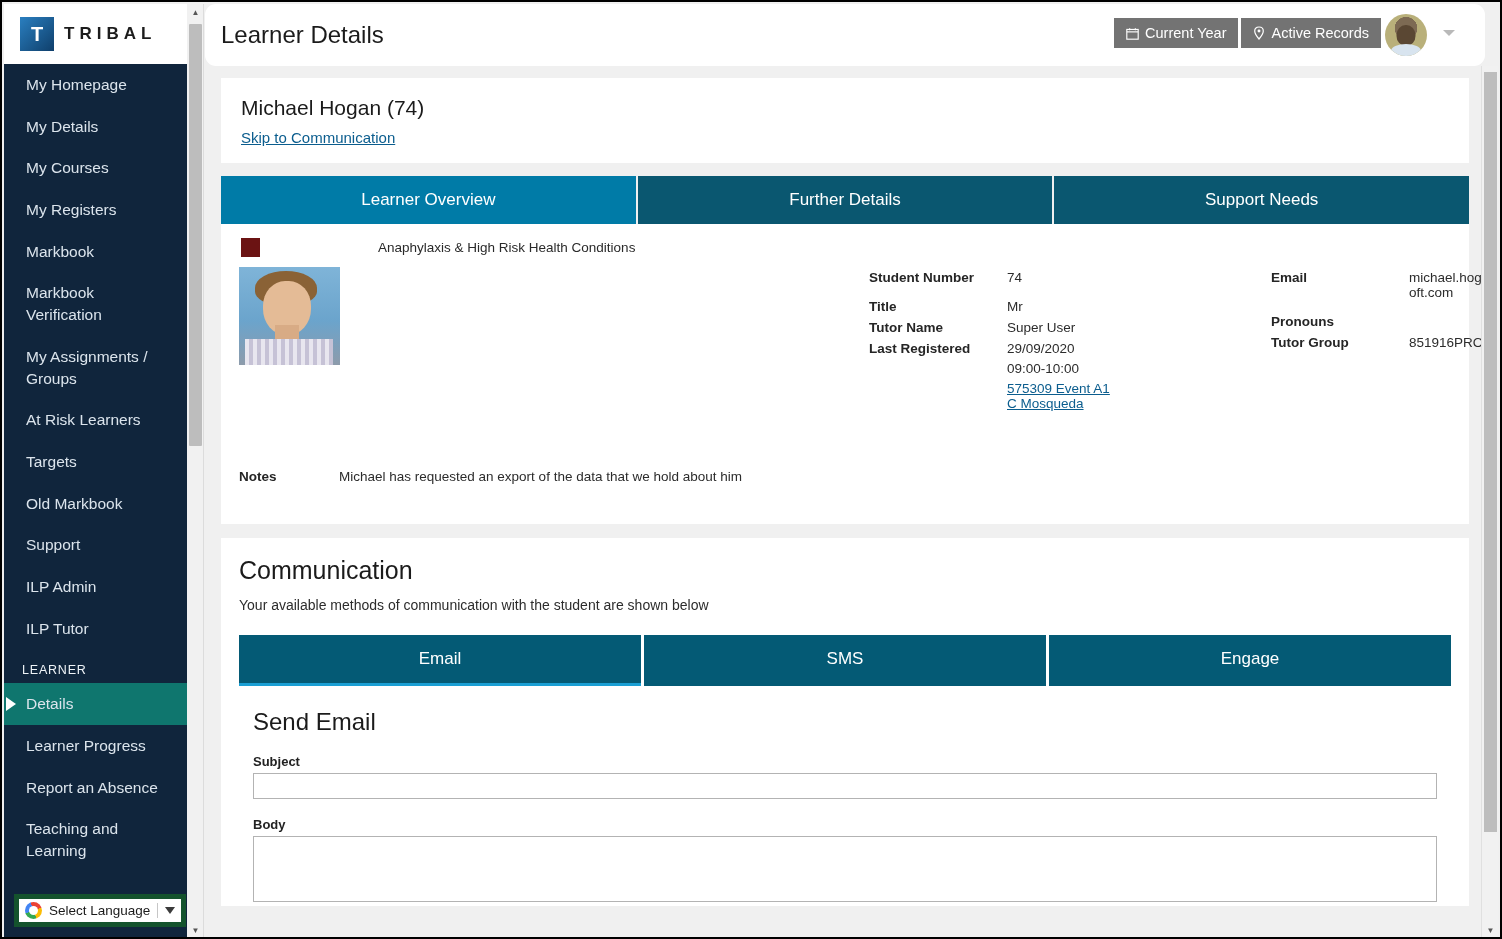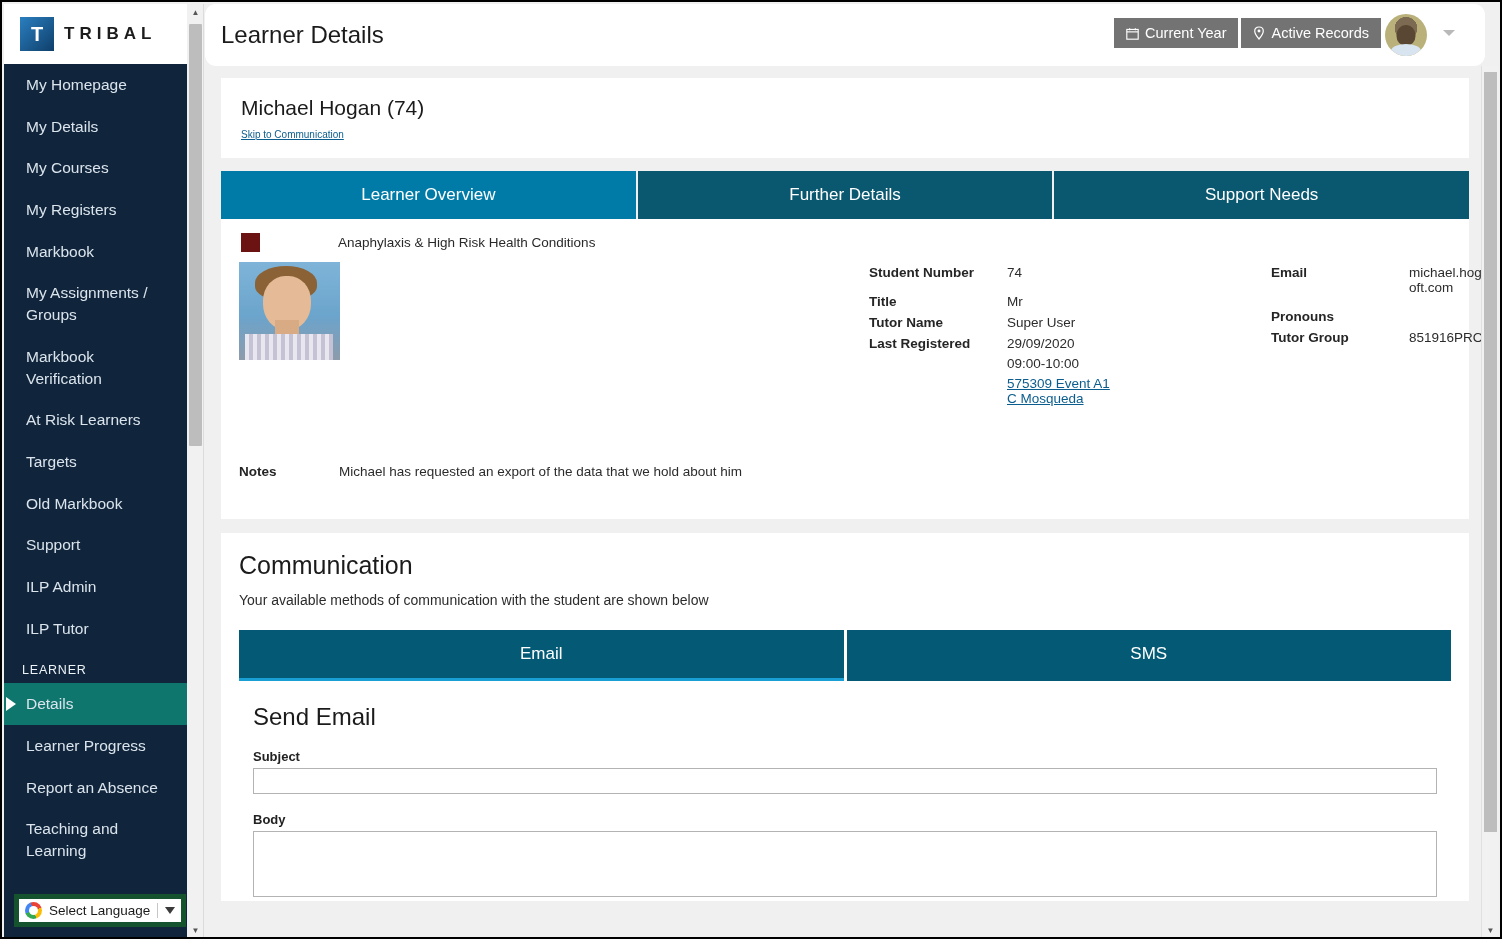--- a/index.html
+++ b/index.html
@@ -135,21 +135,21 @@
   }
   .card {
     background: #ffffff;
     margin: 12px 16px 0 16px;
   }
 
   #learner-card { padding: 18px 20px 16px 20px; }
   #learner-name { font-size: 21px; color: #1b1b1b; font-weight: 400; }
   #skip-link {
     display: inline-block; margin-top: 9px;
-    font-size: 10px; color: #0b5d8e; text-decoration: underline; cursor: pointer;
+    font-size: 15px; color: #0b5d8e; text-decoration: underline; cursor: pointer;
   }
 
   
   #tabs {
     display: flex; margin: 13px 16px 0 16px; gap: 2px;
   }
   .tab {
     flex: 1; text-align: center; color: #ffffff;
     font-size: 17px; padding: 14px 6px;
     background: #0a5770; cursor: pointer;
@@ -161,21 +161,21 @@
     padding: 14px 18px 18px 18px;
     position: relative;
   }
   #alert-row {
     display: flex; align-items: center; margin-bottom: 10px;
   }
   #alert-swatch {
     width: 19px; height: 19px; background: #6b1313; margin-left: 2px;
   }
   #alert-text {
-    margin-left: 78px; font-size: 13.5px; color: #2a2a2a;
+    margin-left: 118px; font-size: 13.5px; color: #2a2a2a;
   }
   #overview-grid {
     display: flex;
   }
   #photo {
     width: 101px; height: 98px; flex: 0 0 auto;
     background: linear-gradient(180deg, #7fb4d8 0%, #6ba4cc 55%, #8d9bab 100%);
     position: relative; overflow: hidden;
   }
   #photo .hair {
@@ -306,22 +306,22 @@
     <div id="brand">
       <div class="logo-tile">T</div>
       <div class="brand-word">TRIBAL</div>
     </div>
     <ul class="nav-list">
       <li class="nav-item"><span>My Homepage</span></li>
       <li class="nav-item"><span>My Details</span></li>
       <li class="nav-item"><span>My Courses</span></li>
       <li class="nav-item"><span>My Registers</span></li>
       <li class="nav-item"><span>Markbook</span></li>
+      <li class="nav-item"><span>Markbook Verification</span></li>
       <li class="nav-item"><span>My Assignments / Groups</span></li>
-      <li class="nav-item"><span>Markbook Verification</span></li>
       <li class="nav-item"><span>At Risk Learners</span></li>
       <li class="nav-item"><span>Targets</span></li>
       <li class="nav-item"><span>Old Markbook</span></li>
       <li class="nav-item"><span>Support</span></li>
       <li class="nav-item"><span>ILP Admin</span></li>
       <li class="nav-item"><span>ILP Tutor</span></li>
       <li class="nav-section">LEARNER</li>
       <li class="nav-item active">
         <span class="caret"></span>
         <span>Details</span>
@@ -437,20 +437,21 @@
         <div class="field-value">Michael has requested an export of the data that we hold about him</div>
       </div>
     </div>
 
     <div id="comm-card">
       <div id="comm-title">Communication</div>
       <div id="comm-sub">Your available methods of communication with the student are shown below</div>
       <div id="comm-tabs">
         <div class="ctab active"><span>Email</span></div>
         <div class="ctab"><span>SMS</span></div>
+        <div class="ctab"><span>Engage</span></div>
       </div>
       <div id="send-title">Send Email</div>
       <div class="form-group">
         <div class="form-label">Subject</div>
         <input class="form-input" type="text" placeholder="" style="">
       </div>
       <div class="form-group">
         <div class="form-label">Body</div>
         <textarea class="form-textarea" placeholder="" style=""></textarea>
       </div>

